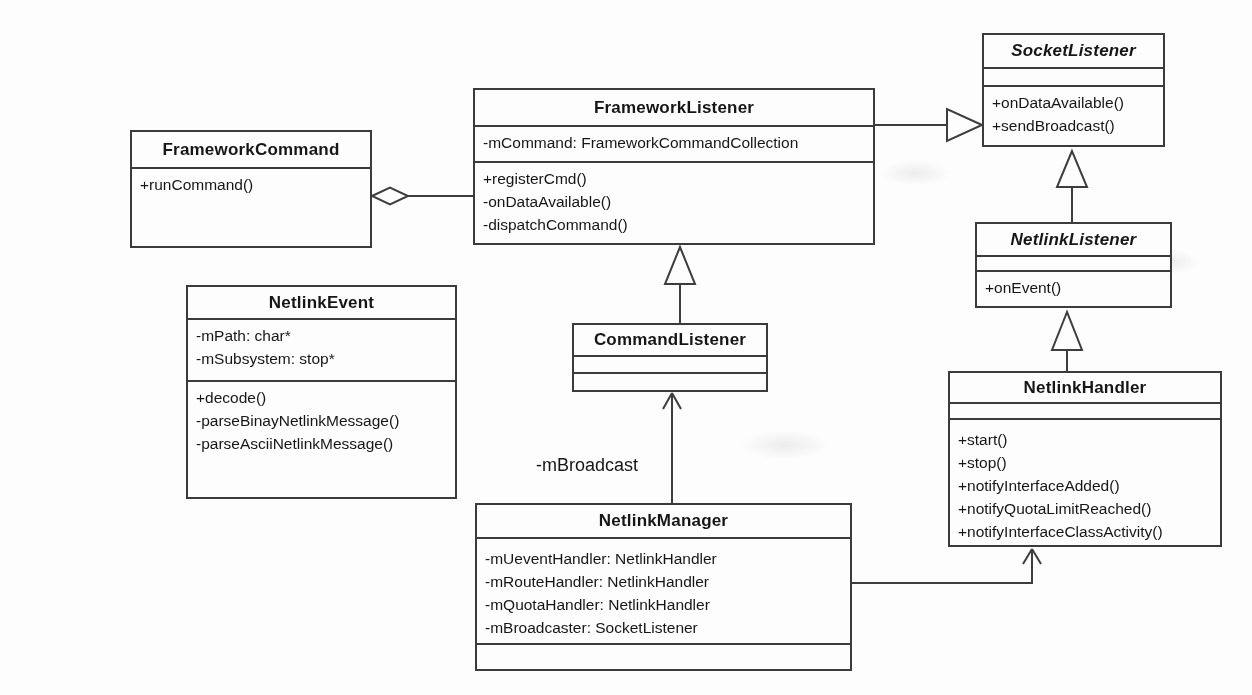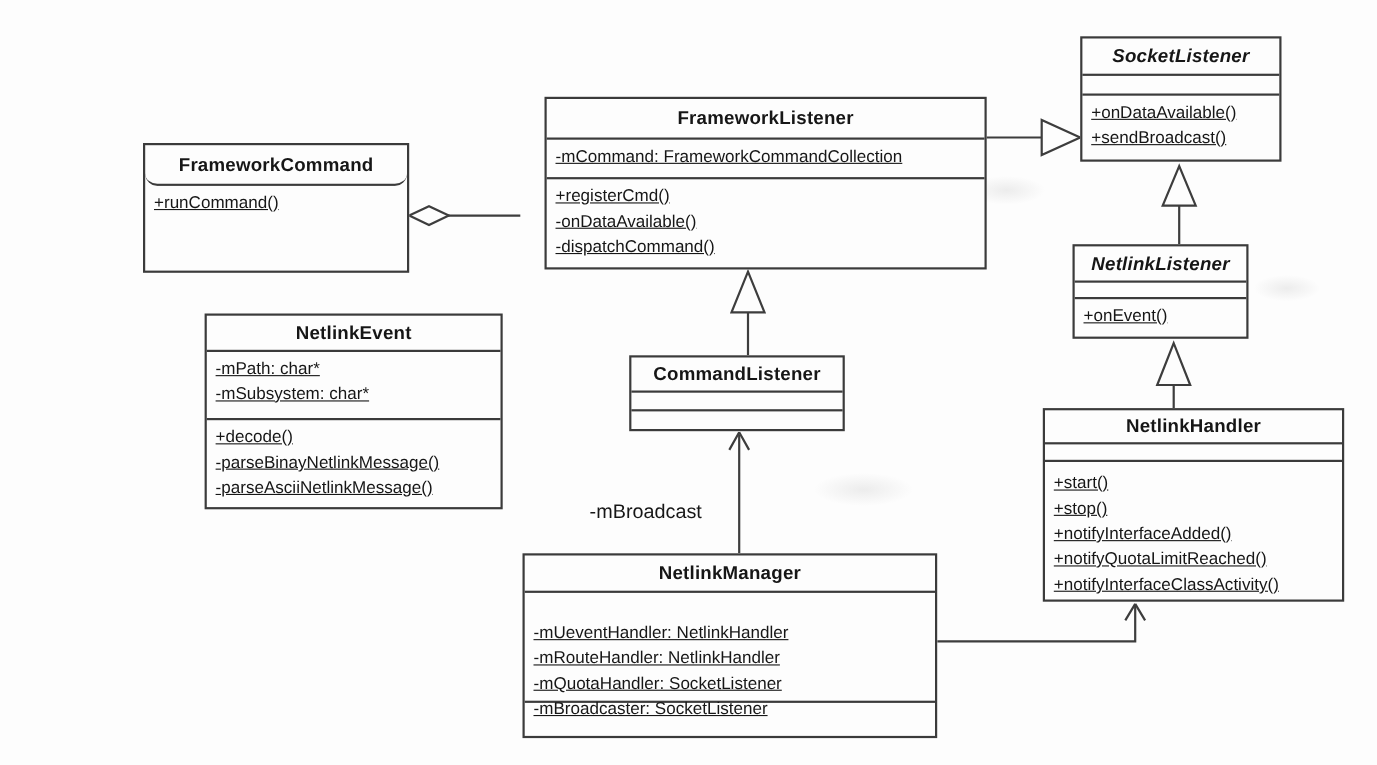--- a/index.html
+++ b/index.html
@@ -33,21 +33,21 @@
     border-bottom:2px solid #3b3b3b;
     flex:0 0 auto;
     padding:4px 8px 0;
   }
   .uml-methods{
     box-sizing:border-box;
     flex:1 1 auto;
     padding:4px 8px 0;
   }
   .uml-member{
-    font-size:15.5px;line-height:23px;white-space:nowrap;text-decoration:underline;
+    font-size:15.5px;line-height:23px;white-space:nowrap;
   }
   .edge-label{
     position:absolute;z-index:3;
     font-size:18px;color:#161616;white-space:nowrap;
   }
   .watermark{
     position:absolute;z-index:3;
     font-size:16px;color:#b7bbc0;white-space:nowrap;margin-top:44px;
   }
   
@@ -97,60 +97,60 @@
       </g>
 
       <g>
         <path d="M852,583 H1032 V551"></path>
         <path d="M1032,549 L1023,564 M1032,549 L1041,564"></path>
       </g>
     </g>
   </svg>
 
   <div class="uml-class" style="left:130px;top:130px;width:242px;height:118px;">
-    <div class="uml-title" style="height:37px;border-radius:11px;">FrameworkCommand</div>
+    <div class="uml-title" style="height:37px;">FrameworkCommand</div>
     <div class="uml-methods">
       <div class="uml-member">+runCommand()</div>
     </div>
   </div>
 
-  <div class="uml-class" style="left:473px;top:88px;width:402px;height:157px;margin-left:22px;">
+  <div class="uml-class" style="left:473px;top:88px;width:402px;height:157px;">
     <div class="uml-title" style="height:37px;">FrameworkListener</div>
     <div class="uml-attrs" style="height:36px;">
       <div class="uml-member">-mCommand: FrameworkCommandCollection</div>
     </div>
     <div class="uml-methods">
       <div class="uml-member">+registerCmd()</div>
       <div class="uml-member">-onDataAvailable()</div>
       <div class="uml-member">-dispatchCommand()</div>
     </div>
   </div>
 
   <div class="uml-class" style="left:982px;top:33px;width:183px;height:114px;">
     <div class="uml-title abstract" style="height:34px;">SocketListener</div>
     <div class="uml-attrs" style="height:18px;"></div>
     <div class="uml-methods">
       <div class="uml-member">+onDataAvailable()</div>
       <div class="uml-member">+sendBroadcast()</div>
     </div>
   </div>
 
-  <div class="uml-class" style="left:975px;top:222px;width:160px;height:86px;">
+  <div class="uml-class" style="left:975px;top:222px;width:197px;height:86px;">
     <div class="uml-title abstract" style="height:33px;">NetlinkListener</div>
     <div class="uml-attrs" style="height:15px;"></div>
     <div class="uml-methods">
       <div class="uml-member">+onEvent()</div>
     </div>
   </div>
 
-  <div class="uml-class" style="left:186px;top:285px;width:271px;height:178px;">
+  <div class="uml-class" style="left:186px;top:285px;width:271px;height:214px;">
     <div class="uml-title" style="height:33px;">NetlinkEvent</div>
     <div class="uml-attrs" style="height:62px;">
       <div class="uml-member">-mPath: char*</div>
-      <div class="uml-member">-mSubsystem: char*</div>
+      <div class="uml-member">-mSubsystem: stop*</div>
     </div>
     <div class="uml-methods">
       <div class="uml-member">+decode()</div>
       <div class="uml-member">-parseBinayNetlinkMessage()</div>
       <div class="uml-member">-parseAsciiNetlinkMessage()</div>
     </div>
   </div>
 
   <div class="uml-class" style="left:572px;top:323px;width:196px;height:69px;">
     <div class="uml-title" style="height:32px;">CommandListener</div>
@@ -165,24 +165,24 @@
       <div class="uml-member">+start()</div>
       <div class="uml-member">+stop()</div>
       <div class="uml-member">+notifyInterfaceAdded()</div>
       <div class="uml-member">+notifyQuotaLimitReached()</div>
       <div class="uml-member">+notifyInterfaceClassActivity()</div>
     </div>
   </div>
 
   <div class="uml-class" style="left:475px;top:503px;width:377px;height:168px;">
     <div class="uml-title" style="height:34px;">NetlinkManager</div>
-    <div class="uml-attrs" style="height:83px;padding-top:8px;margin-top:17px;">
+    <div class="uml-attrs" style="height:106px;padding-top:8px;">
       <div class="uml-member">-mUeventHandler: NetlinkHandler</div>
       <div class="uml-member">-mRouteHandler: NetlinkHandler</div>
-      <div class="uml-member">-mQuotaHandler: SocketListener</div>
+      <div class="uml-member">-mQuotaHandler: NetlinkHandler</div>
       <div class="uml-member">-mBroadcaster: SocketListener</div>
     </div>
     <div class="uml-methods"></div>
   </div>
 
   <div class="edge-label" style="left:536px;top:455px;">-mBroadcast</div>
 
   <div class="watermark" style="left:1095px;top:660px;">CSDN @睿里睿气</div>
 
 </div>

